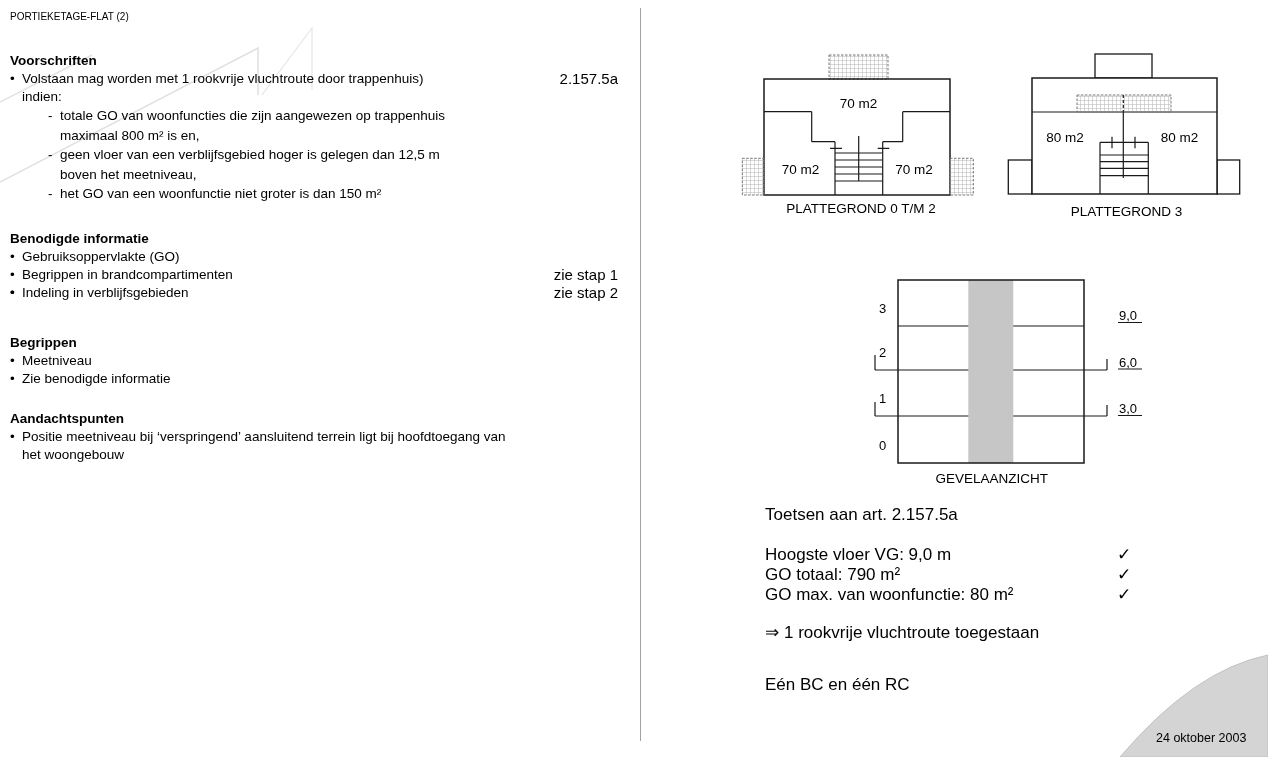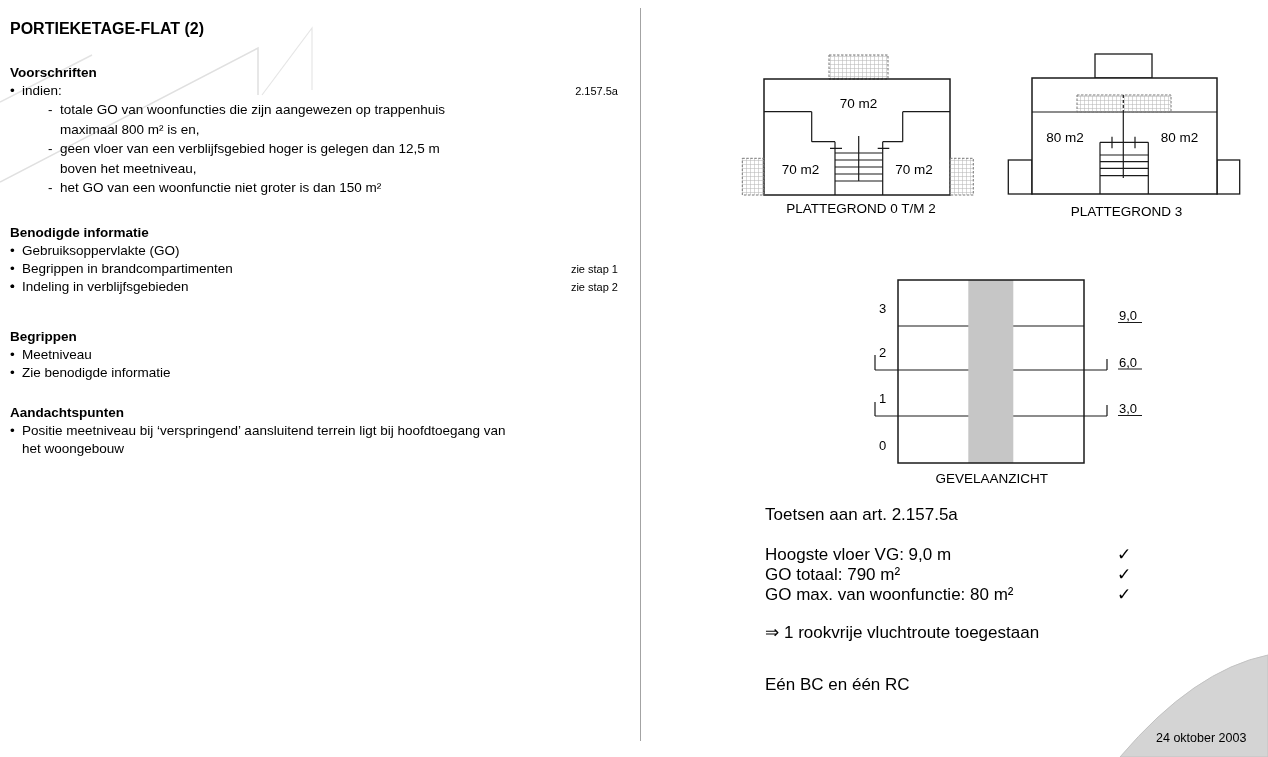--- a/index.html
+++ b/index.html
@@ -9,29 +9,29 @@
 
   
   .watermark{position:absolute;left:0;top:0;z-index:0;}
 
   
   .divider{position:absolute;left:640px;top:8px;width:1px;height:733px;background:#a3a3a3;z-index:1;}
 
   
   .leftcol{position:absolute;left:10px;top:8px;width:608px;z-index:2;
            font-size:13.5px;line-height:18px;}
-  .doc-title{font-size:16px;font-weight:bold;line-height:18px;margin:12px 0 26px 0;}
+  .doc-title{font-size:10px;font-weight:normal;line-height:18px;margin:0 0 26px 0;}
   .h2{font-weight:bold;line-height:18px;}
   .bullet1{position:relative;padding-left:12px;}
   .bullet1::before{content:"\2022";position:absolute;left:0;}
   .bullet2{padding-left:12px;}
   .sub1{position:relative;padding-left:50px;line-height:19.5px;}
   .sub1::before{content:"-";position:absolute;left:38px;}
   .sub2{padding-left:50px;line-height:19.5px;}
-  .ref{position:absolute;right:0;top:2px;font-size:11px;line-height:14px;margin-left:48px;}
+  .ref{position:absolute;right:0;top:2px;font-size:15px;line-height:14px;margin-left:48px;}
   .sec2{margin-top:26px;}
   .sec3{margin-top:32px;}
   .sec4{margin-top:22px;}
 
   
   .plan1{position:absolute;left:730px;top:40px;z-index:2;}
   .plan2{position:absolute;left:1000px;top:40px;z-index:2;}
   .elev{position:absolute;left:860px;top:270px;z-index:2;}
 
   
@@ -59,20 +59,21 @@
   </svg>
 
   <div class="divider"></div>
 
   <div class="leftcol">
     <div class="doc-title">PORTIEKETAGE-FLAT (2)</div>
 
     <div>
       <div class="h2">Voorschriften</div>
       <div class="bullet1">
+        <span>Volstaan mag worden met 1 rookvrije vluchtroute door trappenhuis)</span>
         <span class="ref">2.157.5a</span>
       </div>
       <div class="bullet2">indien:</div>
       <div class="sub1">totale GO van woonfuncties die zijn aangewezen op trappenhuis</div>
       <div class="sub2">maximaal 800 m² is en,</div>
       <div class="sub1">geen vloer van een verblijfsgebied hoger is gelegen dan 12,5 m</div>
       <div class="sub2">boven het meetniveau,</div>
       <div class="sub1">het GO van een woonfunctie niet groter is dan 150 m²</div>
     </div>
 

